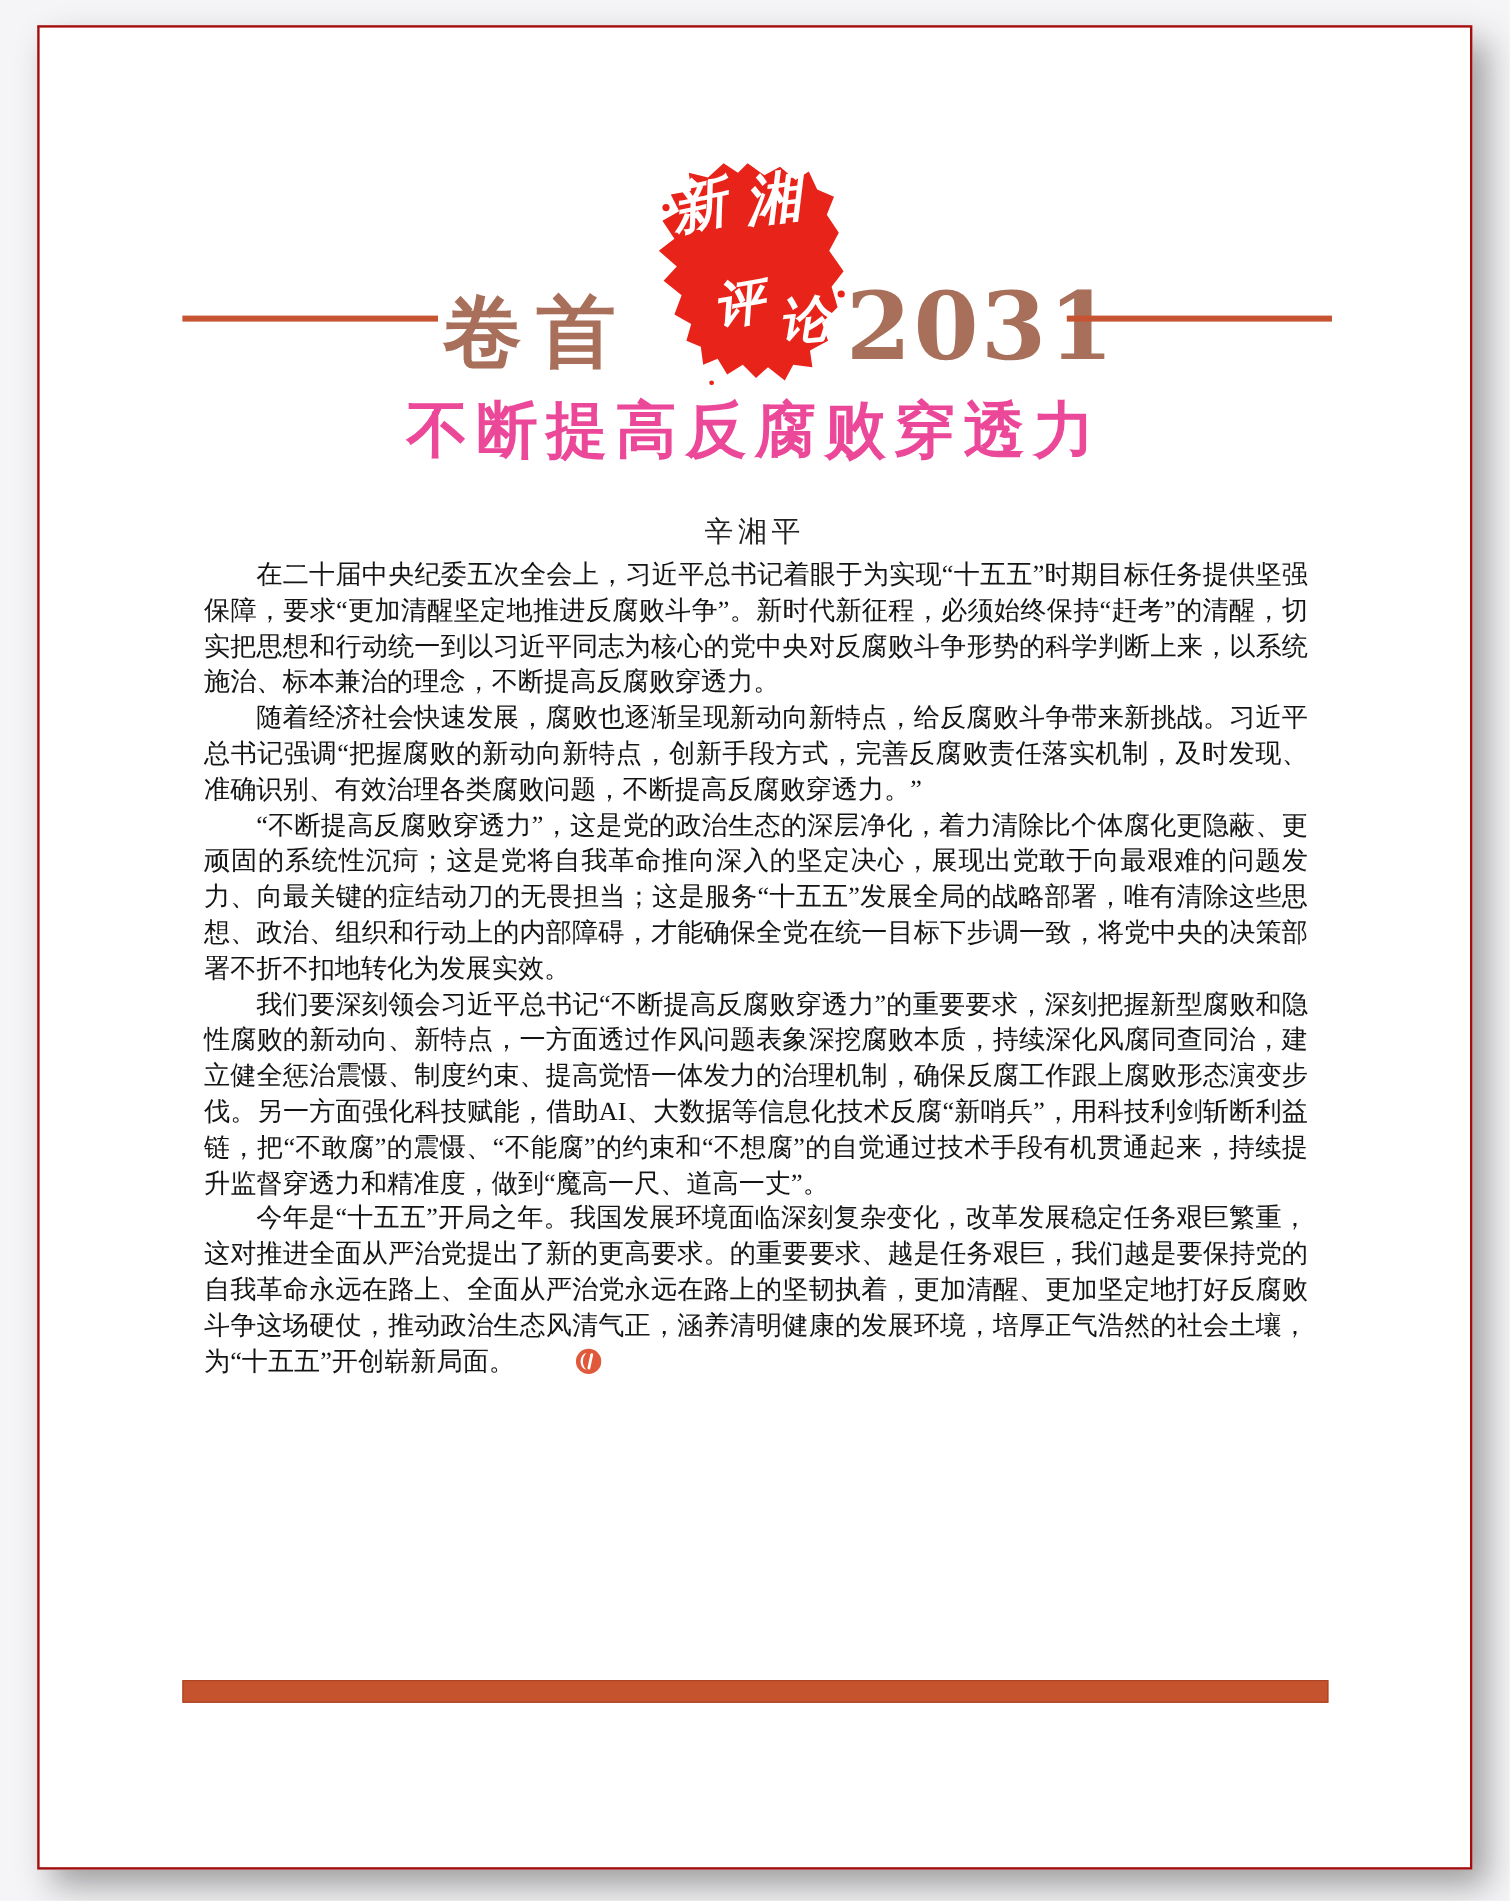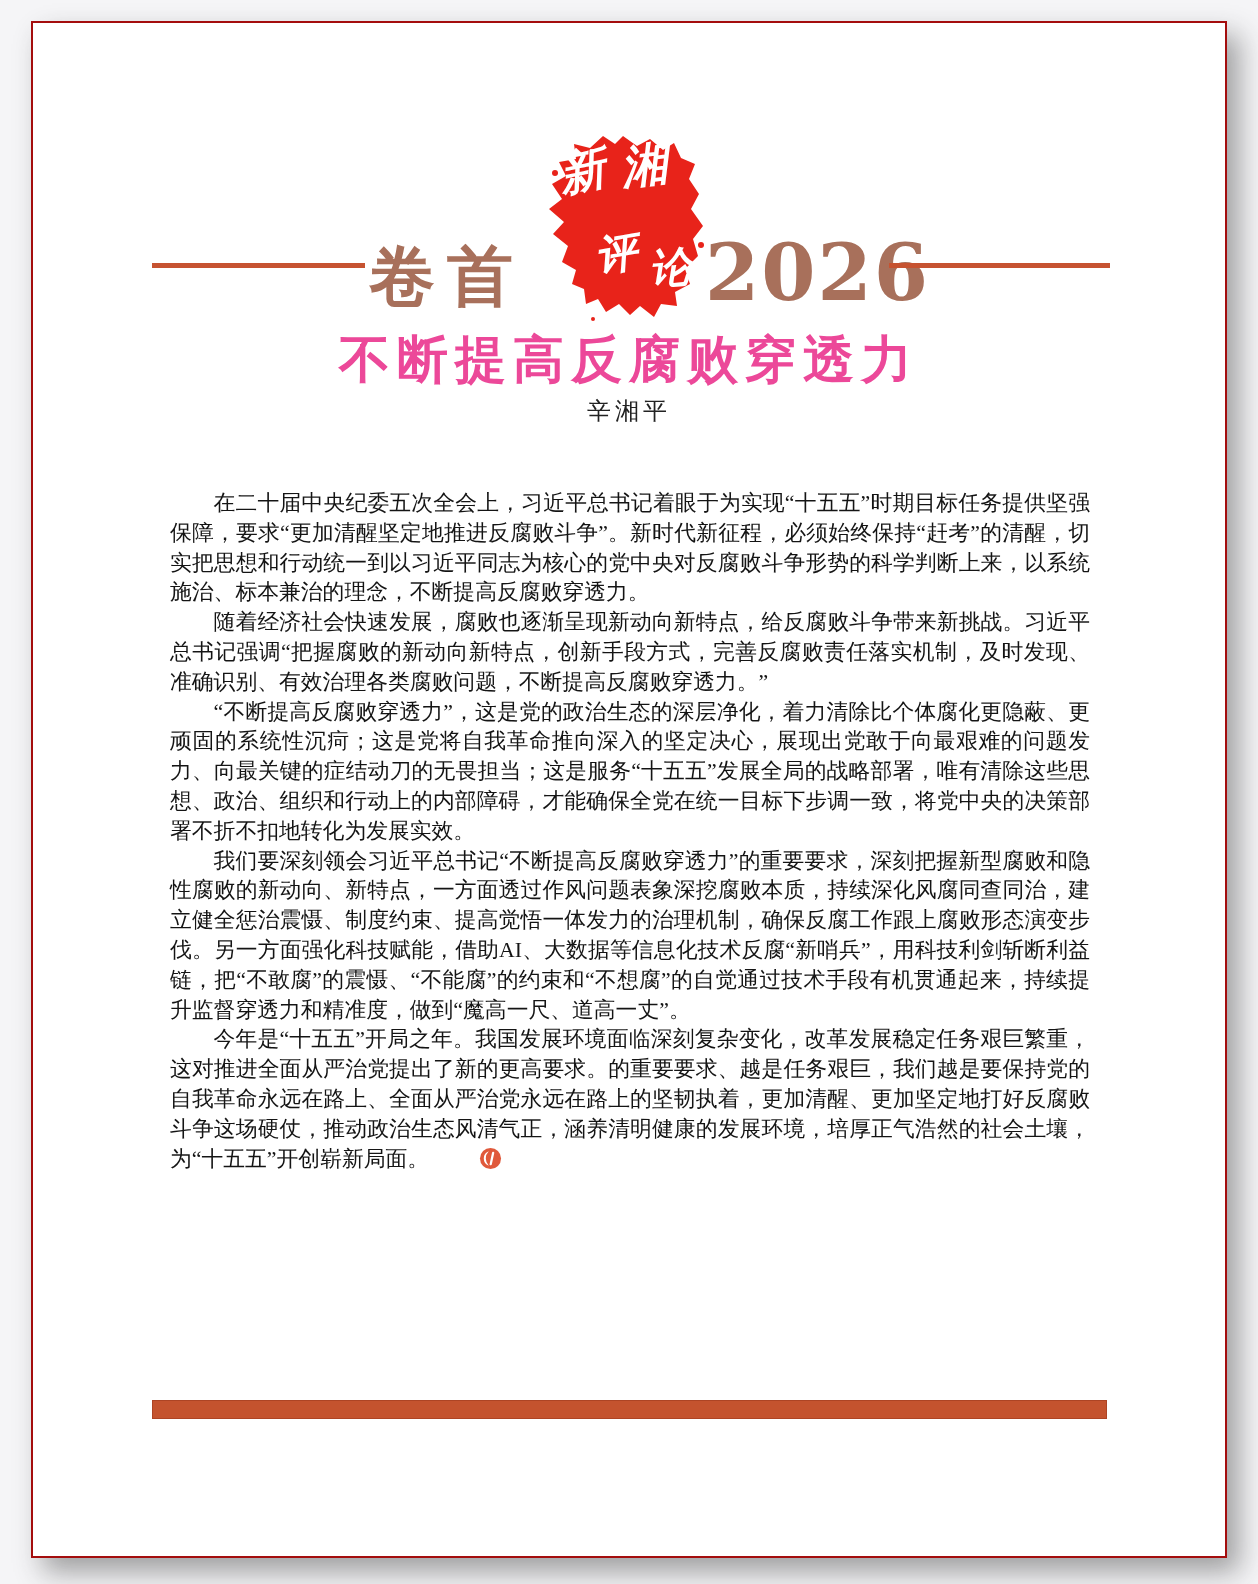--- a/index.html
+++ b/index.html
@@ -50,30 +50,29 @@
   .logo-char.c2{ left:52px;  top:100px; transform:rotate(-10deg); font-size:42px;}
   .logo-char.c3{ left:106px; top:114px; transform:rotate(-5deg);  font-size:42px;}
   
   .article-title{
     position:absolute; left:0; right:0; top:308px;
     text-align:center;
     font-size:51px; font-weight:bold; color:#ec4899;
     letter-spacing:7px; line-height:1.15;
   }
   .author-name{
-    position:absolute; left:0; right:0; top:372px;
+    position:absolute; left:0; right:0; top:404px;
     text-align:center;
     font-size:24px; color:#222; letter-spacing:4px;
   }
   .body-text{
     position:absolute; left:137px; right:135px; top:442px;
     font-size:21.8px; line-height:29.8px;
     color:#141414;
     text-align:justify;
-    margin-top:24px;
   }
   .body-text p{ margin:0; text-indent:2em; }
   .endmark{
     display:inline-block; vertical-align:-4px; margin-left:6px;
   }
   
   .bottom-bar{
     position:absolute; left:119px; top:1377px;
     width:953px; height:17px;
     background:#c4532e; border:1px solid #ad4424;
@@ -97,21 +96,21 @@
       <circle cx="12" cy="40" r="3" fill="#e8231a"></circle>
       <circle cx="158" cy="112" r="3" fill="#e8231a"></circle>
       <circle cx="50" cy="186" r="2" fill="#e8231a"></circle>
     </svg>
     <span class="logo-char c0">新</span>
     <span class="logo-char c1">湘</span>
     <span class="logo-char c2">评</span>
     <span class="logo-char c3">论</span>
   </div>
 
-  <div class="year-label">2026</div>
+  <div class="year-label">2031</div>
   <div class="hdr-line right"></div>
 
   <h1 class="article-title" style="margin:0">不断提高反腐败穿透力</h1>
   <div class="author-name">辛湘平</div>
 
   <div class="body-text">
     <p>在二十届中央纪委五次全会上，习近平总书记着眼于为实现“十五五”时期目标任务提供坚强保障，要求“更加清醒坚定地推进反腐败斗争”。新时代新征程，必须始终保持“赶考”的清醒，切实把思想和行动统一到以习近平同志为核心的党中央对反腐败斗争形势的科学判断上来，以系统施治、标本兼治的理念，不断提高反腐败穿透力。</p>
     <p>随着经济社会快速发展，腐败也逐渐呈现新动向新特点，给反腐败斗争带来新挑战。习近平总书记强调“把握腐败的新动向新特点，创新手段方式，完善反腐败责任落实机制，及时发现、准确识别、有效治理各类腐败问题，不断提高反腐败穿透力。”</p>
     <p>“不断提高反腐败穿透力”，这是党的政治生态的深层净化，着力清除比个体腐化更隐蔽、更顽固的系统性沉疴；这是党将自我革命推向深入的坚定决心，展现出党敢于向最艰难的问题发力、向最关键的症结动刀的无畏担当；这是服务“十五五”发展全局的战略部署，唯有清除这些思想、政治、组织和行动上的内部障碍，才能确保全党在统一目标下步调一致，将党中央的决策部署不折不扣地转化为发展实效。</p>
     <p>我们要深刻领会习近平总书记“不断提高反腐败穿透力”的重要要求，深刻把握新型腐败和隐性腐败的新动向、新特点，一方面透过作风问题表象深挖腐败本质，持续深化风腐同查同治，建立健全惩治震慑、制度约束、提高觉悟一体发力的治理机制，确保反腐工作跟上腐败形态演变步伐。另一方面强化科技赋能，借助AI、大数据等信息化技术反腐“新哨兵”，用科技利剑斩断利益链，把“不敢腐”的震慑、“不能腐”的约束和“不想腐”的自觉通过技术手段有机贯通起来，持续提升监督穿透力和精准度，做到“魔高一尺、道高一丈”。</p>

